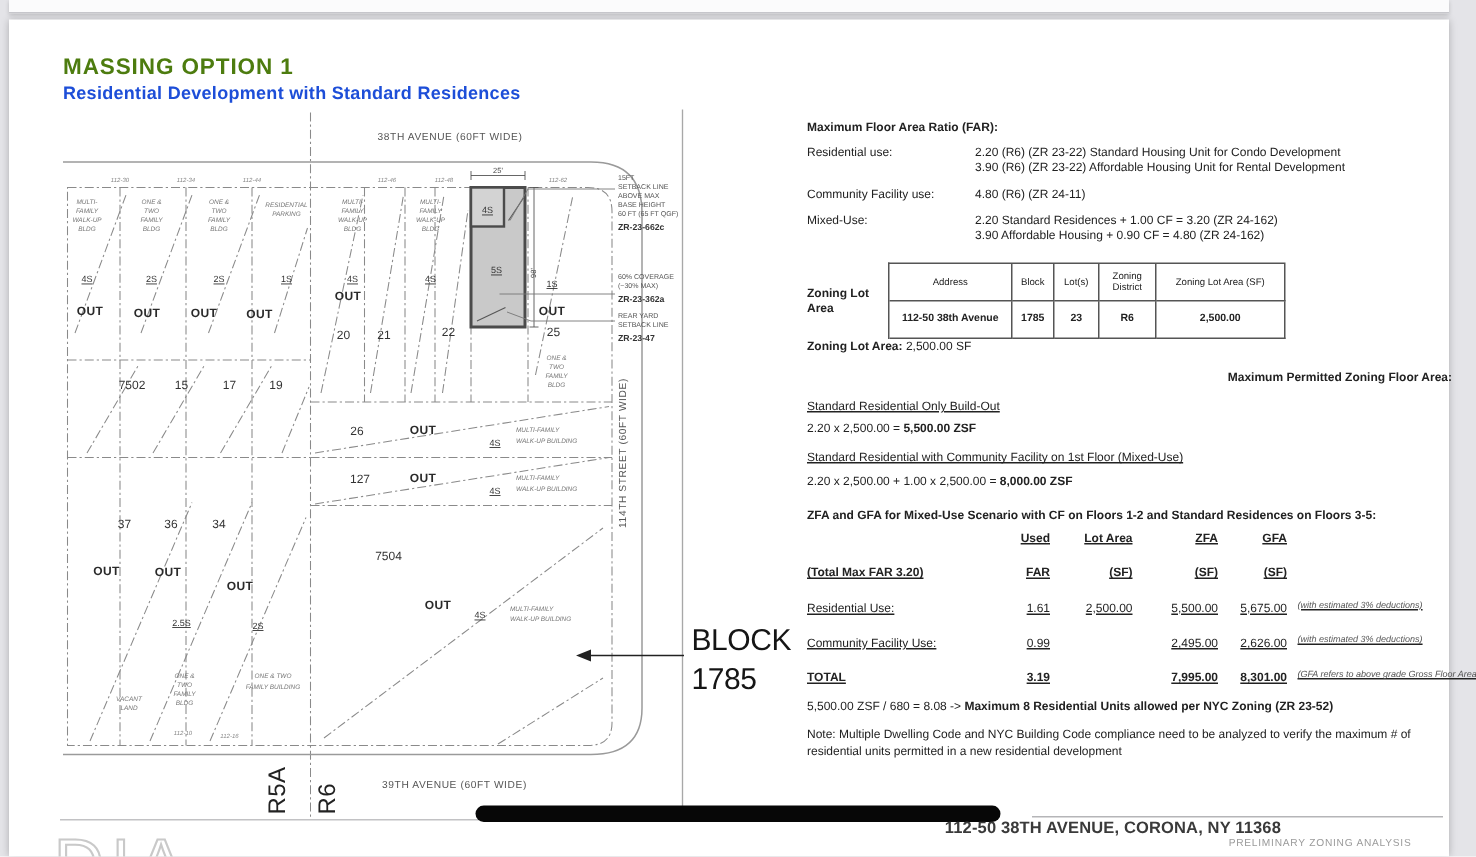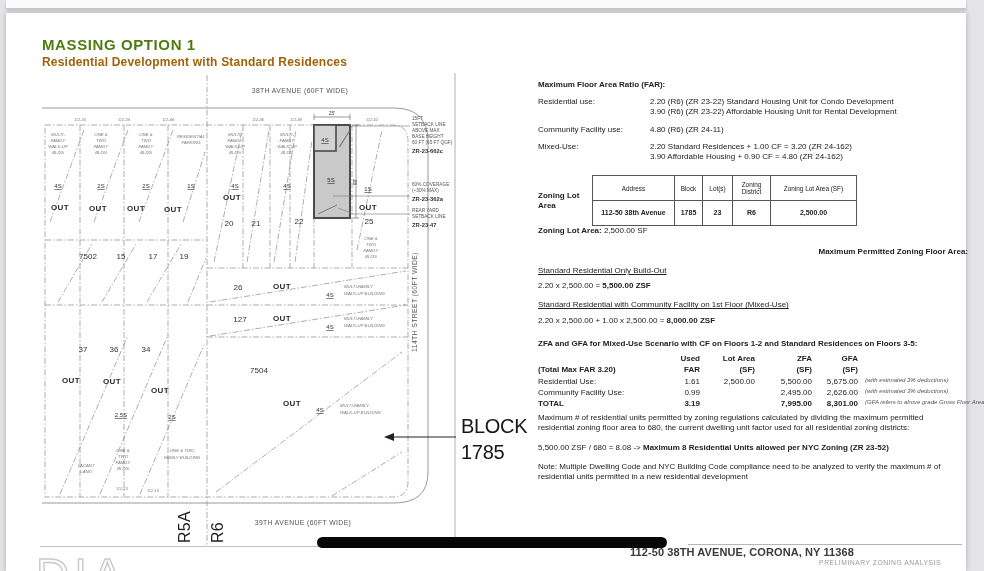--- a/index.html
+++ b/index.html
@@ -2,21 +2,21 @@
 <html><head>
 <meta charset="utf-8">
 <style>
   html,body{margin:0;padding:0;}
   body{width:984px;height:571px;position:relative;background:#e4e4e8;font-family:"Liberation Sans",sans-serif;overflow:hidden;}
   .prev-page{position:absolute;left:6px;top:0;width:960px;height:8px;background:#fbfbfc;border-bottom:1px solid #c7c7cc;box-shadow:0 1px 3px rgba(0,0,0,.18);}
   .page{position:absolute;left:6px;top:13px;width:960px;height:558px;background:#ffffff;box-shadow:0 0 5px rgba(0,0,0,.25);}
   .abs{position:absolute;}
   
   .h-title{left:42px;top:36px;font-size:15px;color:#4d7c0f;letter-spacing:.6px;font-weight:bold;}
-  .h-sub{left:42px;top:55px;font-size:12px;font-weight:bold;color:#a16207;letter-spacing:.2px;}
+  .h-sub{left:42px;top:55px;font-size:12px;font-weight:bold;color:#1d4ed8;letter-spacing:.2px;}
   
   svg text{font-family:"Liberation Sans",sans-serif;}
   .st{font-size:6.8px;fill:#555;letter-spacing:.4px;text-anchor:middle;}
   .num{font-size:8px;fill:#333;text-anchor:middle;}
   .out{font-size:8px;font-weight:600;fill:#2a2a2a;text-anchor:middle;letter-spacing:.3px;}
   .sty{font-size:6px;fill:#333;text-anchor:middle;text-decoration:underline;}
   .desc{font-size:4.3px;font-style:italic;fill:#777;text-anchor:middle;}
   .descl{font-size:4.3px;font-style:italic;fill:#777;text-anchor:start;}
   .addr{font-size:4px;font-style:italic;fill:#888;text-anchor:middle;}
   .ann{font-size:4.7px;fill:#555;text-anchor:start;}
@@ -33,21 +33,21 @@
   .u{text-decoration:underline;}
   .far-row{display:flex;margin-top:7px;}
   .far-label{width:112px;flex:none;}
   .zoning-block{display:flex;margin-top:13px;}
   .zside{width:54px;flex:none;font-weight:bold;display:flex;align-items:center;line-height:1.2;}
   .ztable{border-left:1px solid #555;border-top:1px solid #555;display:grid;grid-template-columns:82px 28px 30px 38px 86px;}
   .ztable>div{border-right:1px solid #555;border-bottom:1px solid #555;display:flex;align-items:center;justify-content:center;text-align:center;height:25px;font-size:6.4px;line-height:1.15;padding:0 2px;box-sizing:border-box;}
   .ztable>.zd{font-size:7px;font-weight:bold;}
   .mt16{margin-top:0;} .mt13{margin-top:13px;} .mt12{margin-top:12px;} .mt10{margin-top:10px;text-align:right;}
   .mt9{margin-top:9px;} .mt5{margin-top:5px;} .mt4{margin-top:4px;}
-  .zfa-grid{display:grid;grid-template-columns:112px 50px 55px 57px 46px auto;margin-top:5px;row-gap:1px;}
+  .zfa-grid{display:grid;grid-template-columns:112px 50px 55px 57px 46px auto;margin-top:5px;row-gap:13px;text-decoration:underline;}
   .zfa-grid .r{text-align:right;}
   .zfa-grid .note{font-size:6px;font-style:italic;color:#555;padding-left:7px;white-space:nowrap;}
   .para{width:424px;}
   
   .f-line-l{left:40px;top:546px;width:623px;height:1px;background:#c2c2c4;}
   .f-line-r{left:688px;top:544px;width:274px;height:1px;background:#b5b5b8;}
   .redact{left:317px;top:537px;width:350px;height:11px;background:#070707;border-radius:6px;}
   .logo{left:36px;top:548px;font-size:46px;letter-spacing:5px;color:#ffffff;-webkit-text-stroke:1.4px #c9c9c9;text-shadow:0 0 0 #cccccc;}
   .f-addr{left:0;top:546px;width:854px;text-align:right;font-size:11px;font-weight:bold;color:#3a3a3a;letter-spacing:.1px;}
   .f-sub{left:0;top:559px;width:941px;text-align:right;font-size:6.8px;color:#9b9b9b;letter-spacing:.5px;}
@@ -326,21 +326,20 @@
     <div class="r">2,626.00</div>
     <div class="note">(with estimated 3% deductions)</div>
     <div class="b">TOTAL</div>
     <div class="r b">3.19</div>
     <div class="r b"></div>
     <div class="r b">7,995.00</div>
     <div class="r b">8,301.00</div>
     <div class="note">(GFA refers to above grade Gross Floor Area)</div>
   </div>
 
-  <div class="mt4 para">Maximum # of residential units permitted by zoning regulations calculated by dividing the maximum permitted residential zoning floor area to 680, the current dwelling unit factor used for all residential zoning districts:</div>
   <div class="mt9"><span>5,500.00 ZSF / 680 = 8.08 -&gt; </span><span class="b">Maximum 8 Residential Units allowed per NYC Zoning (ZR 23-52)</span></div>
   <div class="mt9 para">Note: Multiple Dwelling Code and NYC Building Code compliance need to be analyzed to verify the maximum # of residential units permitted in a new residential development</div>
 </div>
 
 <div class="abs f-line-l"></div>
 <div class="abs f-line-r"></div>
 <div class="abs redact"></div>
 <div class="abs logo">DIA</div>
 <div class="abs f-addr">112-50 38TH AVENUE, CORONA, NY 11368</div>
 <div class="abs f-sub">PRELIMINARY ZONING ANALYSIS</div>

